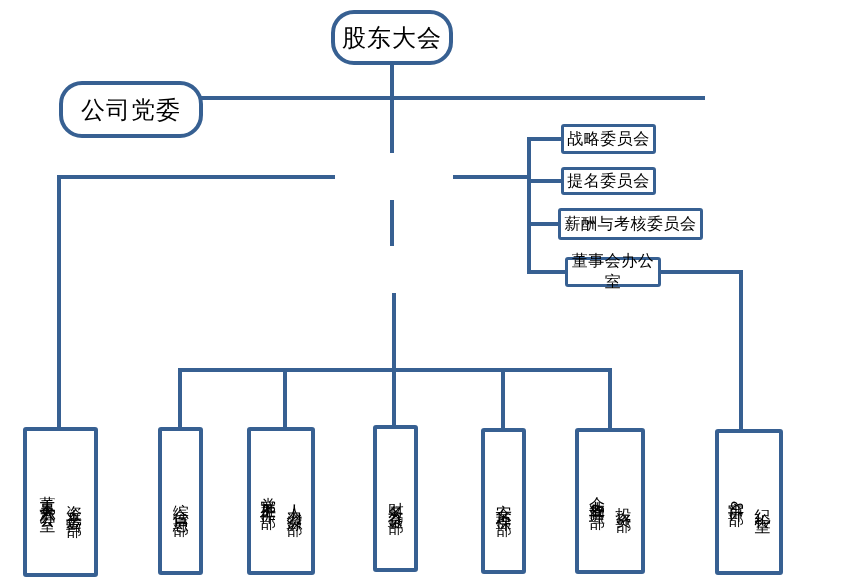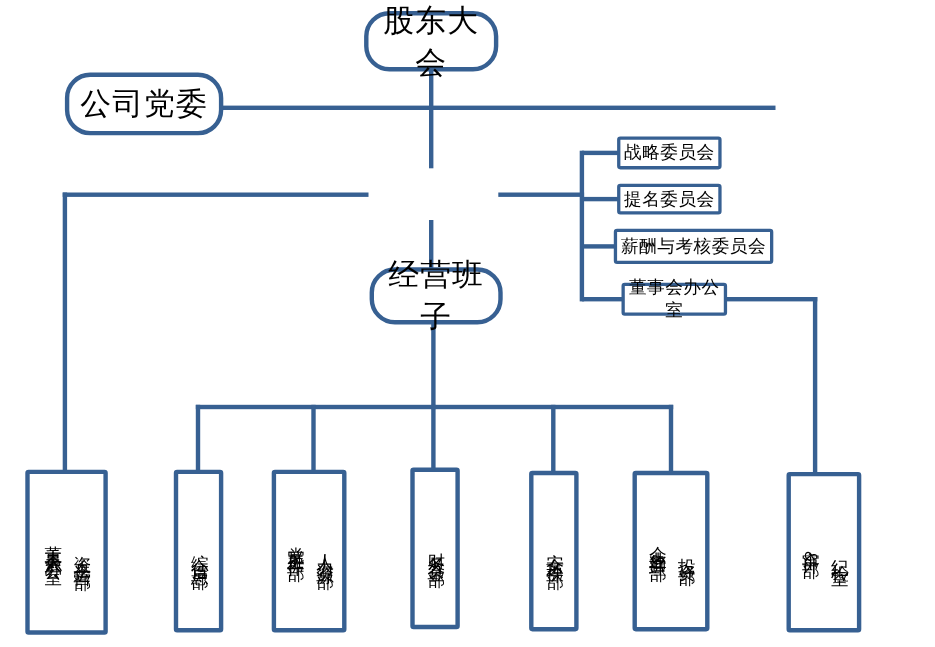--- a/index.html
+++ b/index.html
@@ -8,21 +8,21 @@
     font-family:"Liberation Sans","DejaVu Sans",sans-serif;
     color:#000000;overflow:hidden;
   }
   .canvas{position:absolute;left:0;top:0;width:850px;height:588px;}
   .node{
     position:absolute;box-sizing:border-box;background:#ffffff;
     border:4px solid var(--line-color,#376092);border-radius:3px;
     display:flex;align-items:center;justify-content:center;
     text-align:center;color:#000;z-index:2;
   }
-  .node.main{font-size:28px;letter-spacing:1px;border-radius:23px;}
+  .node.main{font-size:24px;letter-spacing:1px;border-radius:23px;}
   .node.committee{border-width:3px;font-size:16px;letter-spacing:0.5px;}
   .node.vert{
     font-size:16px;
     writing-mode:vertical-rl;
     text-orientation:mixed;
     white-space:pre-line;
     letter-spacing:4px;
     line-height:1.65;
     text-align:center;
   }
@@ -51,25 +51,24 @@
   <div class="line" style="left:392px;top:293px;width:4px;height:79px"></div>
   <div class="line" style="left:178px;top:368px;width:434px;height:4px"></div>
   <div class="line" style="left:178px;top:368px;width:4px;height:61px"></div>
   <div class="line" style="left:283px;top:368px;width:4px;height:61px"></div>
   <div class="line" style="left:392px;top:368px;width:4px;height:59px"></div>
   <div class="line" style="left:501px;top:368px;width:4px;height:62px"></div>
   <div class="line" style="left:608px;top:368px;width:4px;height:62px"></div>
 
   <div class="node main" style="left:331px;top:10px;width:122px;height:55px">股东大会</div>
 
-  <div class="node main" style="left:59px;top:66px;width:144px;height:57px">公司党委</div>
+  <div class="node main" style="left:59px;top:81px;width:144px;height:57px">公司党委</div>
 
 
 
-  <div class="node main" style="left:336px;top:243px;width:121px;height:52px">经营班子</div>
 
   <div class="node committee" style="left:561px;top:124px;width:95px;height:30px">战略委员会</div>
 
   <div class="node committee" style="left:558px;top:208px;width:145px;height:32px">薪酬与考核委员会</div>
 
   <div class="node committee" style="left:561px;top:167px;width:95px;height:28px">提名委员会</div>
 
   <div class="node committee" style="left:565px;top:257px;width:96px;height:30px">董事会办公室</div>
 
   <div class="node vert" style="left:23px;top:427px;width:75px;height:150px">资本运营部

